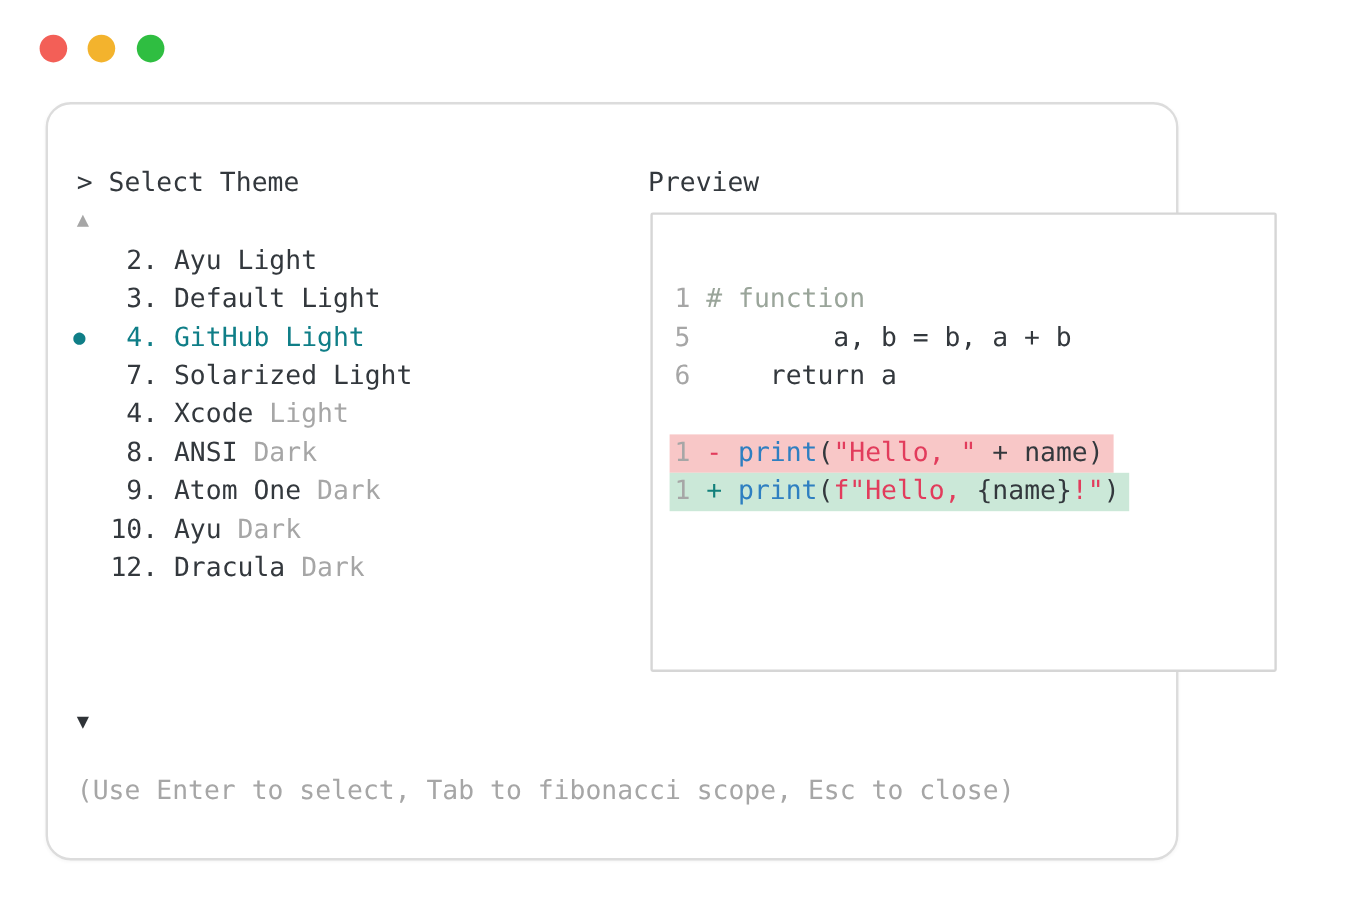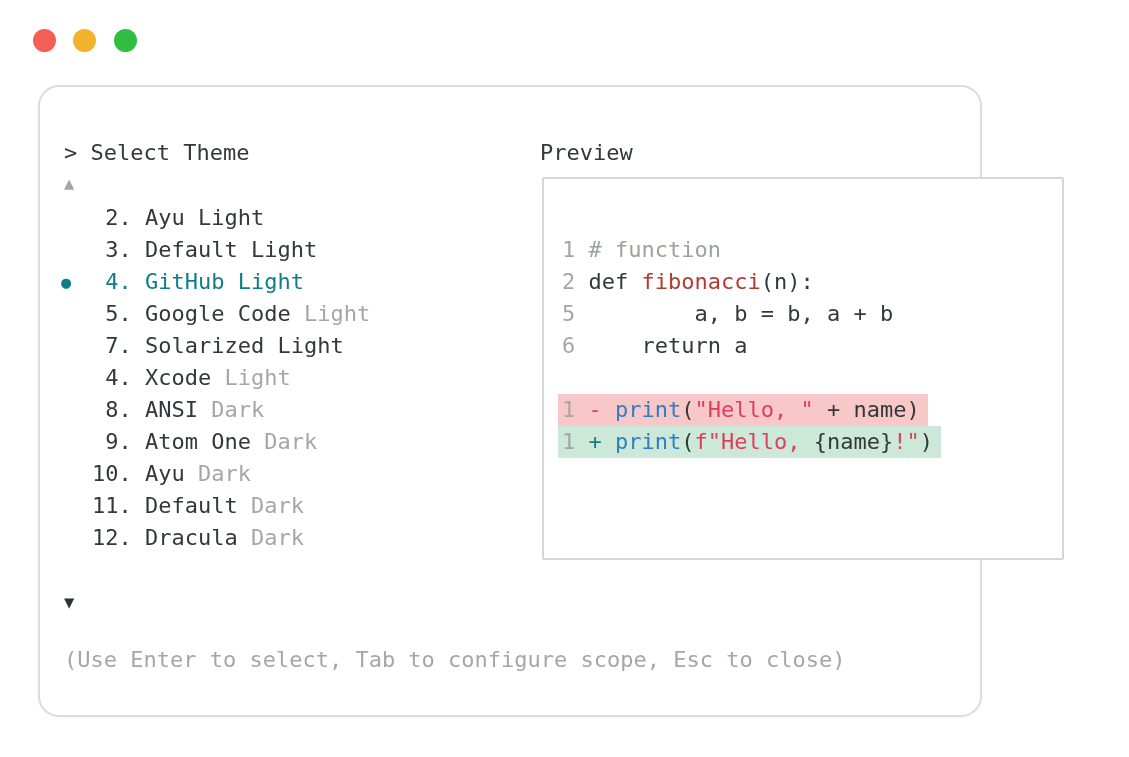--- a/index.html
+++ b/index.html
@@ -71,35 +71,32 @@
 <div class="traffic" id="tl-min" style="background: rgb(243, 179, 45);"></div>
 <div class="traffic" id="tl-zoom" style="background: rgb(47, 190, 65);"></div>
 
 <div class="window">
   <div class="prompt">&gt; Select Theme</div>
   <div class="scroll-up">▲</div>
   <div class="theme-list" id="theme-list">
       <div class="list-row"><span> 2. Ayu Light</span></div>
       <div class="list-row"><span> 3. Default Light</span></div>
       <div class="list-row selected"><span class="bullet">●</span><span> 4. GitHub Light</span></div>
-      <div class="list-row"><span> 5. Google Code </span><span class="muted">Light</span></div>
       <div class="list-row"><span> 7. Solarized Light</span></div>
       <div class="list-row"><span> 4. Xcode </span><span class="muted">Light</span></div>
       <div class="list-row"><span> 8. ANSI </span><span class="muted">Dark</span></div>
       <div class="list-row"><span> 9. Atom One </span><span class="muted">Dark</span></div>
       <div class="list-row"><span>10. Ayu </span><span class="muted">Dark</span></div>
-      <div class="list-row"><span>11. Default </span><span class="muted">Dark</span></div>
       <div class="list-row"><span>12. Dracula </span><span class="muted">Dark</span></div>
     </div>
   <div class="scroll-down">▼</div>
-  <div class="footer-hint">(Use Enter to select, Tab to configure scope, Esc to close)</div>
+  <div class="footer-hint">(Use Enter to select, Tab to fibonacci scope, Esc to close)</div>
 
   <div class="preview-title">Preview</div>
   <div class="preview-box" id="preview-box">
       <div class="code-line"><span class="tok-ln">1</span><span class="tok-plain"> </span><span class="tok-comment"># function</span></div>
-      <div class="code-line"><span class="tok-ln">2</span><span class="tok-plain"> def </span><span class="tok-func">fibonacci</span><span class="tok-plain">(n):</span></div>
       <div class="code-line"><span class="tok-ln">5</span><span class="tok-plain">         a, b = b, a + b</span></div>
       <div class="code-line"><span class="tok-ln">6</span><span class="tok-plain">     return a</span></div>
       <div class="code-line"></div>
       <div class="code-line diff-removed"><span class="diff-bg"><span class="tok-ln">1</span><span class="tok-plain"> </span><span class="tok-minus">-</span><span class="tok-plain"> </span><span class="tok-blue">print</span><span class="tok-plain">(</span><span class="tok-string">"Hello, "</span><span class="tok-plain"> + name)</span></span></div>
       <div class="code-line diff-added"><span class="diff-bg"><span class="tok-ln">1</span><span class="tok-plain"> </span><span class="tok-plus">+</span><span class="tok-plain"> </span><span class="tok-blue">print</span><span class="tok-plain">(</span><span class="tok-string">f"Hello, </span><span class="tok-plain">{name}</span><span class="tok-string">!"</span><span class="tok-plain">)</span></span></div>
     </div>
 </div>
 
 </body></html>

